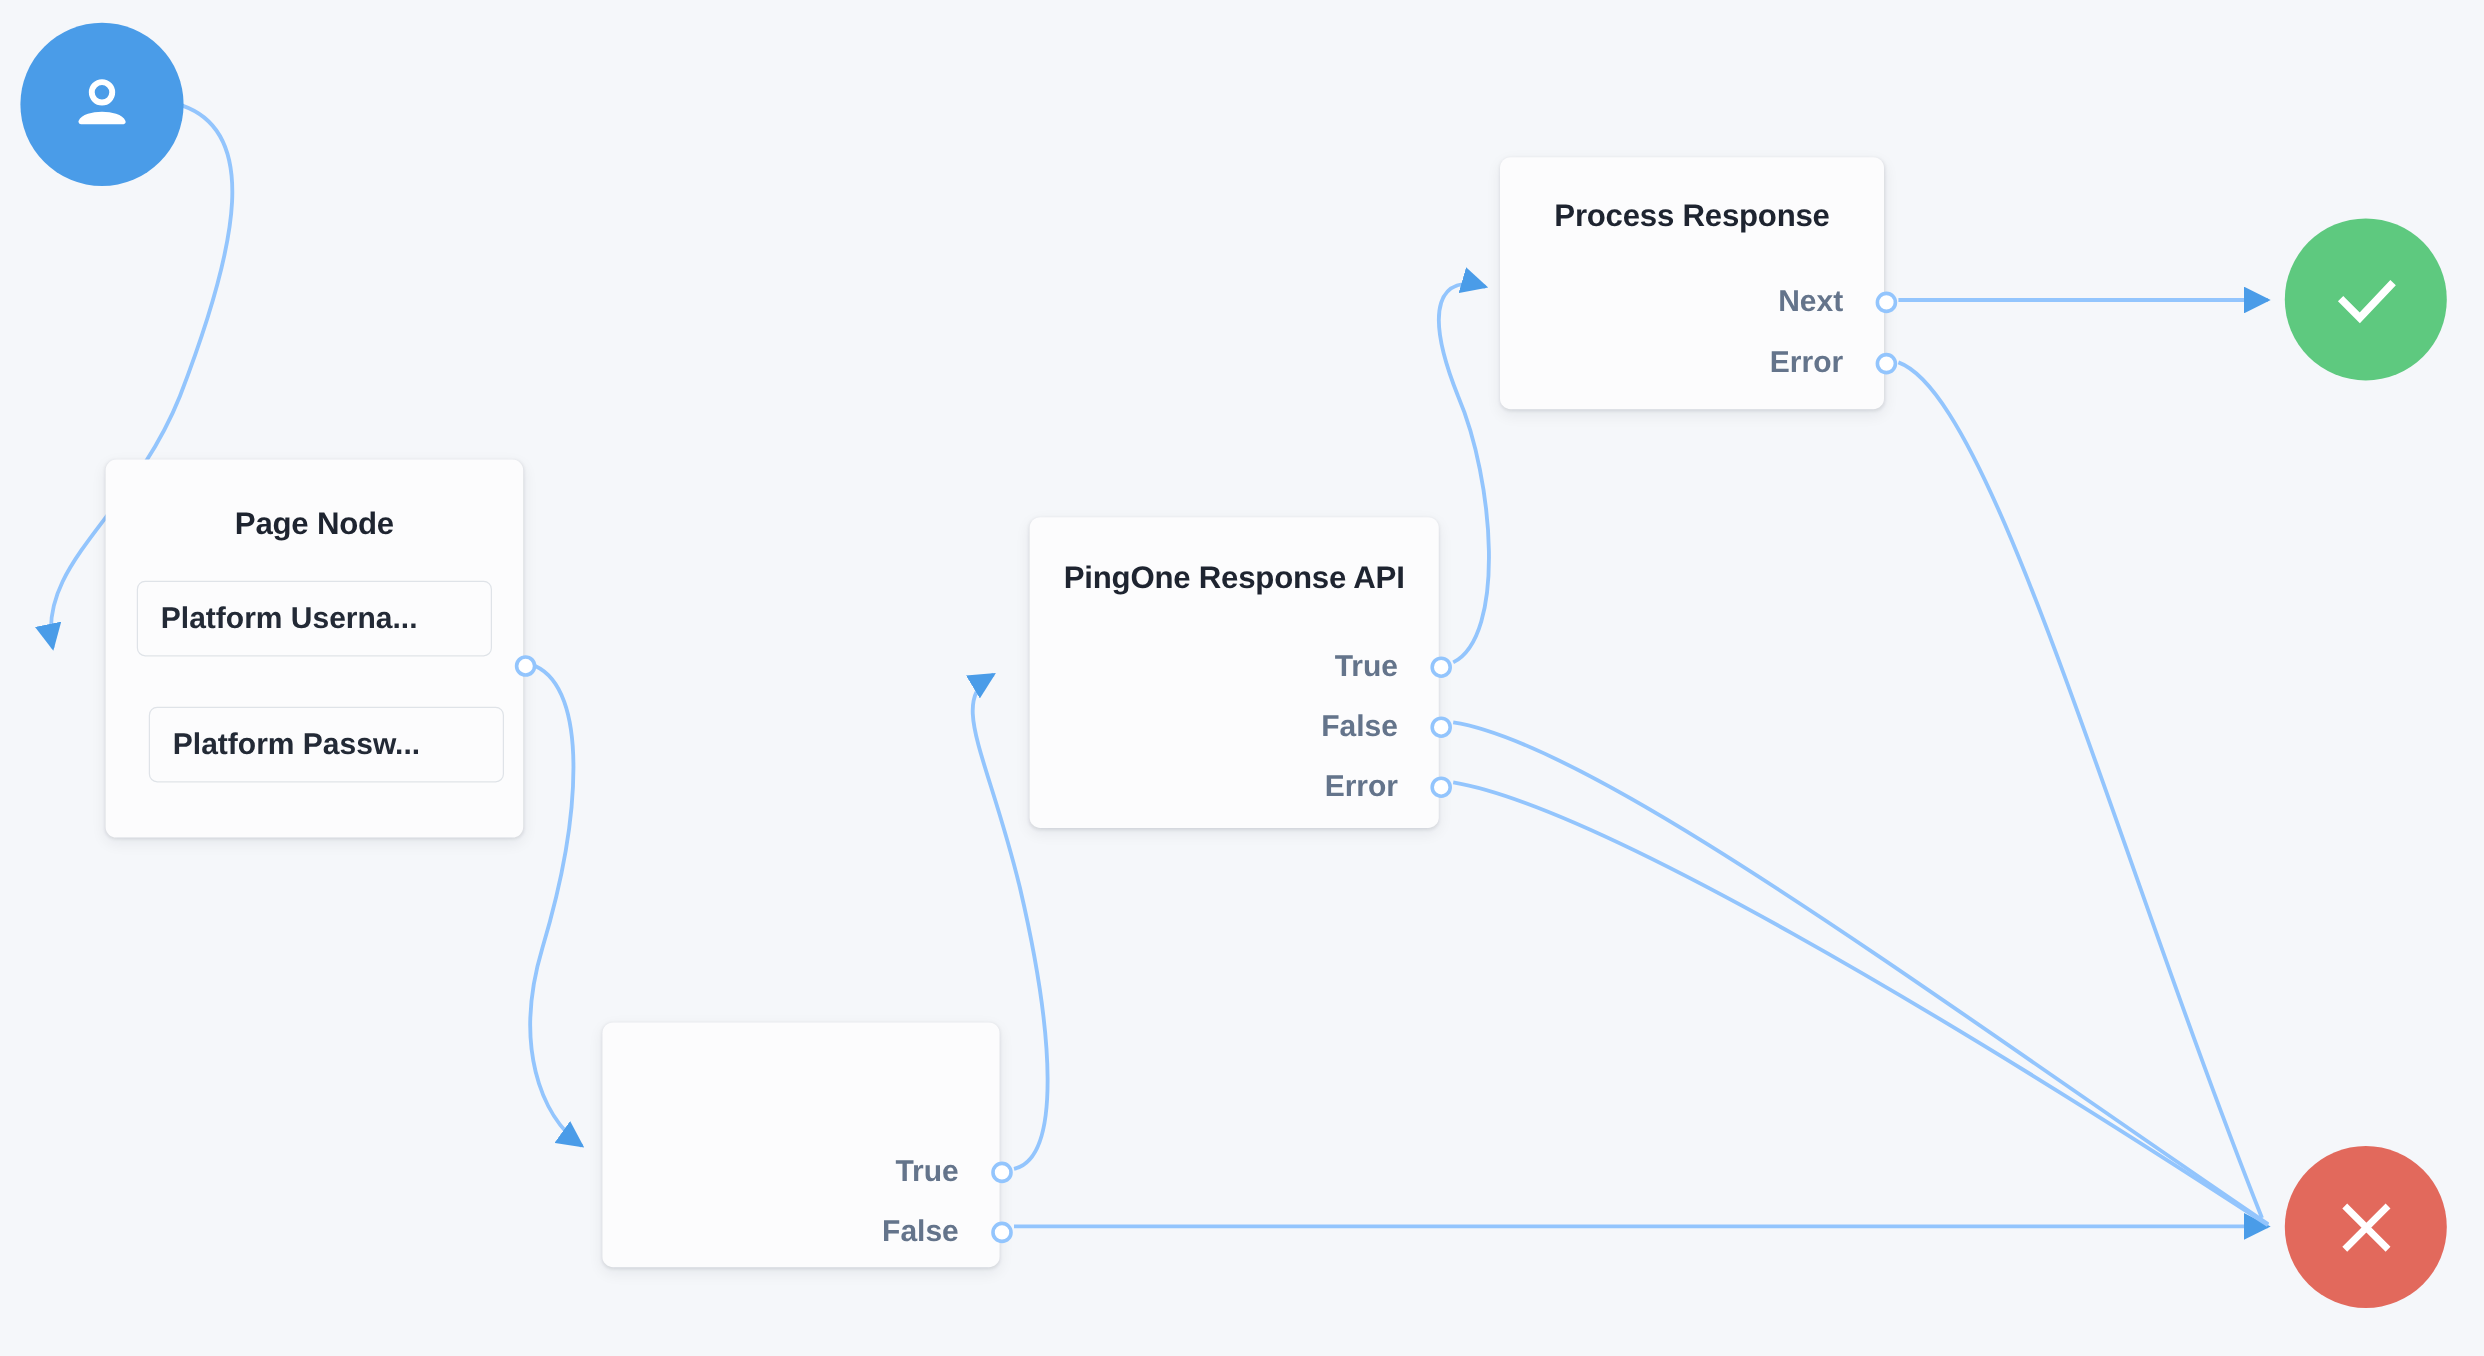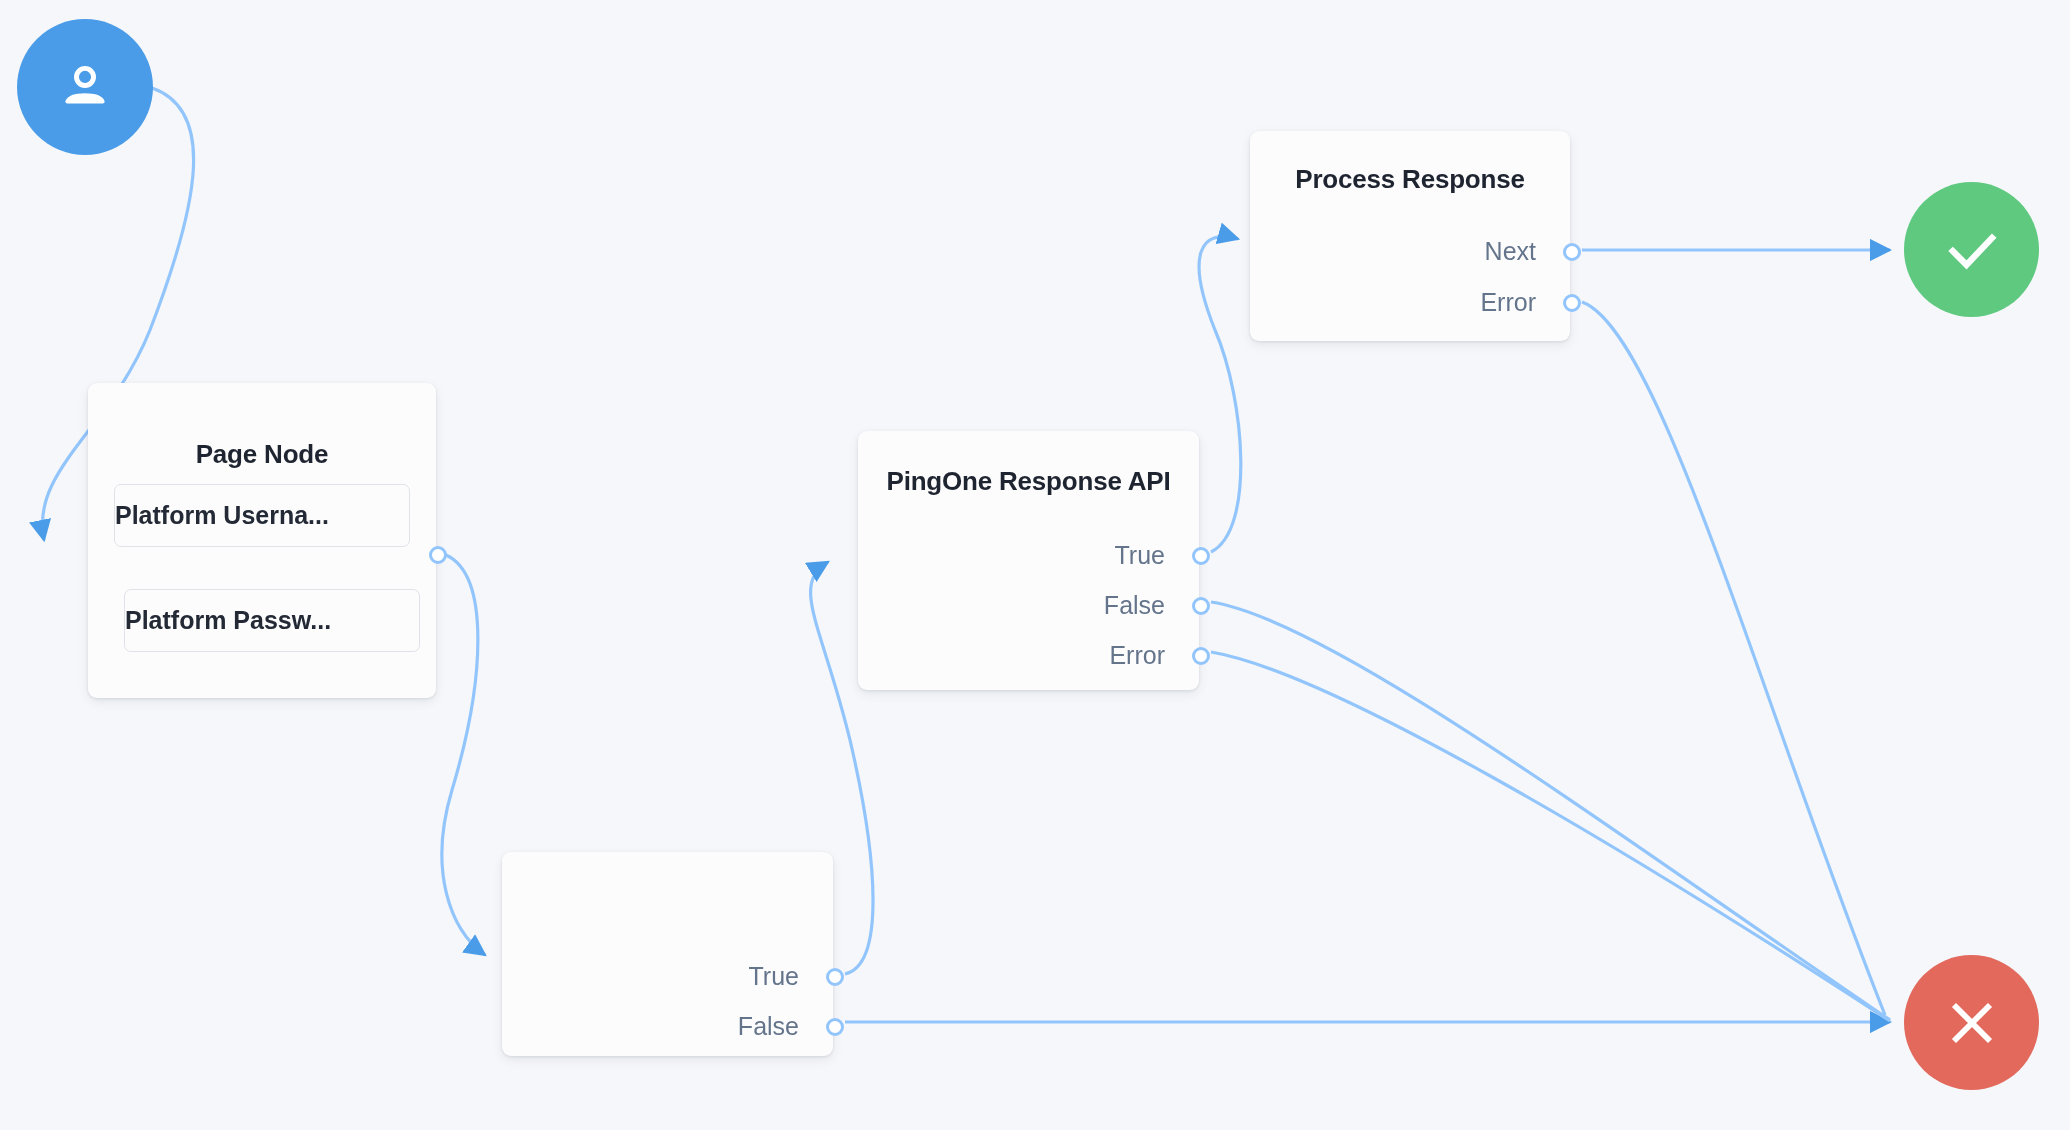--- a/index.html
+++ b/index.html
@@ -37,29 +37,31 @@
     color: #1e2430;
     letter-spacing: -0.2px;
   }
   .field-box {
     border: 1px solid #dfe3e8;
     border-radius: 7px;
     background: #fcfcfd;
     box-sizing: border-box;
     display: flex;
     align-items: center;
+    padding-left: 19px;
     font-size: 25px;
     color: #232a36;
     font-weight: bold;
   }
   .port-row {
     position: absolute;
     display: flex;
     align-items: center;
     justify-content: flex-start;
+    font-weight: bold;
   }
   .port-label {
     font-size: 25px;
     color: #64748b;
     white-space: nowrap;
   }
   .port-dot {
     width: 18px;
     height: 18px;
     border-radius: 50%;
@@ -113,21 +115,21 @@
   </svg>
 
   <div class="round-node start-node" style="left:17px; top:19px; width:136px; height:136px;">
     <svg width="62" height="62" viewBox="0 0 24 24">
       <circle cx="12" cy="8.1" r="3.3" fill="none" stroke="#ffffff" stroke-width="1.9"></circle>
       <path d="M 5.2 17.6 C 6.6 14.4 17.4 14.4 18.8 17.6 Z" fill="#ffffff" stroke="#ffffff" stroke-width="1.6" stroke-linejoin="round"></path>
     </svg>
   </div>
 
   <div class="node-card" style="left:88px; top:383px; width:348px; height:315px;">
-    <div class="node-title" style="margin-top:56px;">Page Node</div>
+    <div class="node-title" style="margin-top:38px;">Page Node</div>
     <div class="field-box" style="position:absolute; left:26px; top:101px; width:296px; height:63px;">
       <span>Platform Userna...</span>
     </div>
     <div class="field-box" style="position:absolute; left:36px; top:206px; width:296px; height:63px;">
       <span>Platform Passw...</span>
     </div>
     <div class="port-dot" style="position:absolute; right:-11px; top:163px; margin-left:0;"></div>
   </div>
 
   <div class="node-card" style="left:502px; top:852px; width:331px; height:204px;">

